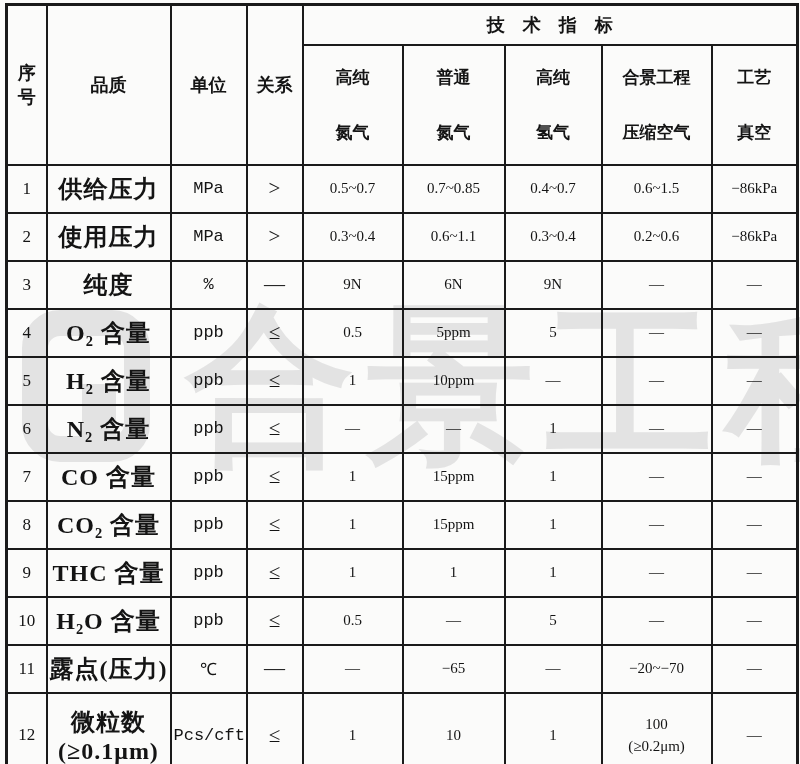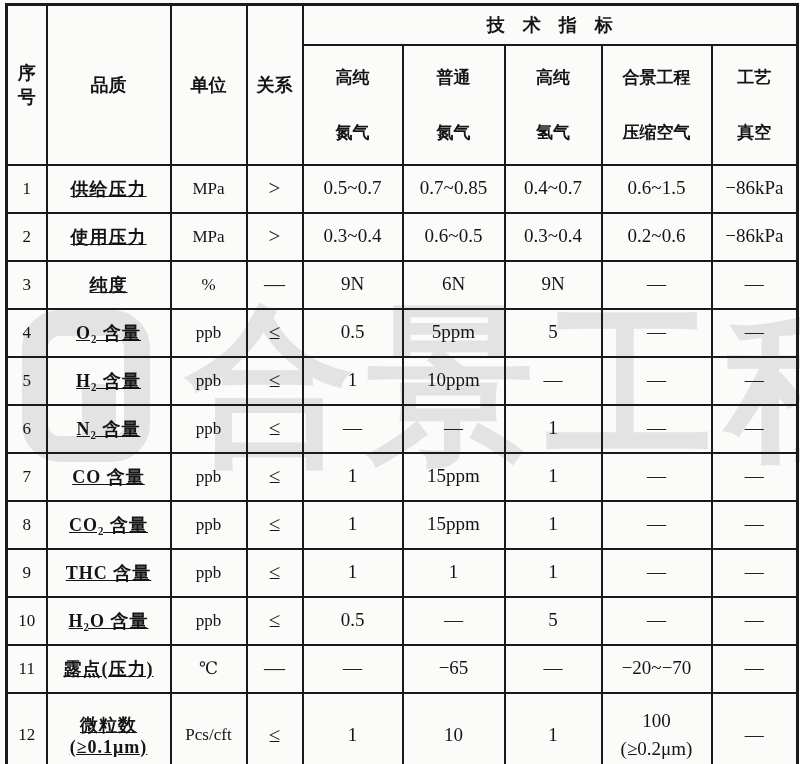--- a/index.html
+++ b/index.html
@@ -60,24 +60,24 @@
   tr.h2{height:95px;}
   tbody tr{height:48px;}
   tbody tr.tall{height:86px;}
 
   th{font-weight:700;font-size:18px;}
   th.tech-title{font-size:18px;letter-spacing:18px;text-indent:18px;}
   th.gas .l1{margin-bottom:12px;}
   th.gas{font-size:17px;}
 
   td.c-no{font-size:17px;}
-  td.c-q{font-size:18px;font-weight:700;letter-spacing:1px;text-decoration:underline;}
-  td.c-u{font-size:17px;}
+  td.c-q{font-size:24px;font-weight:700;letter-spacing:1px;}
+  td.c-u{font-size:17px;font-family:Liberation Mono, monospace;}
   td.c-r{font-size:21px;}
-  td.c-v{font-size:19px;line-height:1.5;}
+  td.c-v{font-size:15px;line-height:1.5;}
 </style>
 </head>
 <body>
 
 <div class="page">
 
   <div class="watermark">
     <div class="wm-logo"></div>
     <div class="wm-text">合景工程</div>
   </div>
@@ -136,21 +136,21 @@
         <td class="c-v">0.4~0.7</td>
         <td class="c-v">0.6~1.5</td>
         <td class="c-v">−86kPa</td>
       </tr>
       <tr>
         <td class="c-no">2</td>
         <td class="c-q">使用压力</td>
         <td class="c-u">MPa</td>
         <td class="c-r">&gt;</td>
         <td class="c-v">0.3~0.4</td>
-        <td class="c-v">0.6~0.5</td>
+        <td class="c-v">0.6~1.1</td>
         <td class="c-v">0.3~0.4</td>
         <td class="c-v">0.2~0.6</td>
         <td class="c-v">−86kPa</td>
       </tr>
       <tr>
         <td class="c-no">3</td>
         <td class="c-q">纯度</td>
         <td class="c-u">%</td>
         <td class="c-r">—</td>
         <td class="c-v">9N</td>

